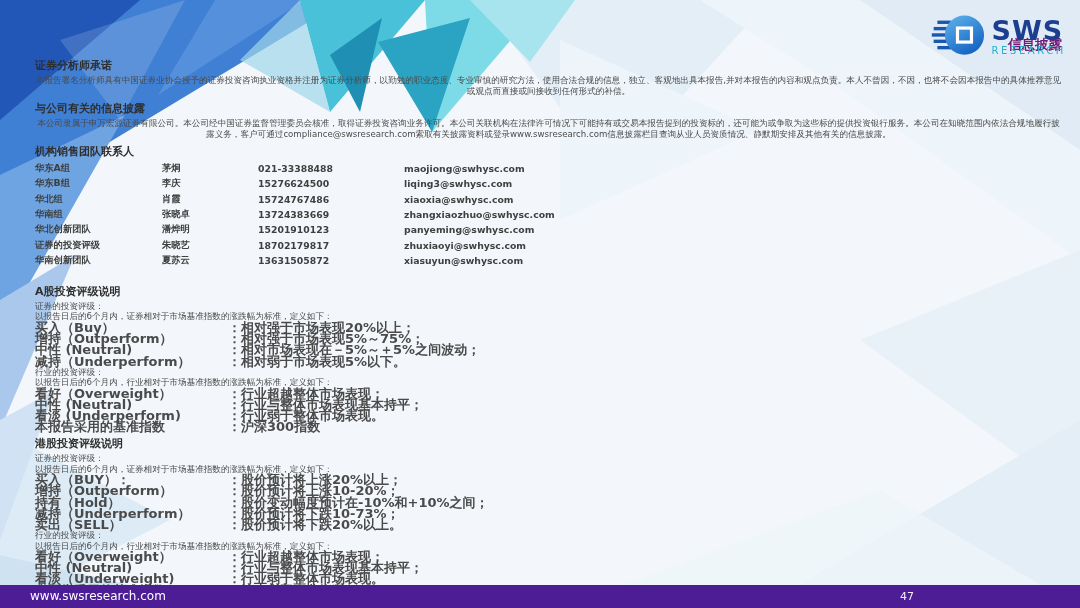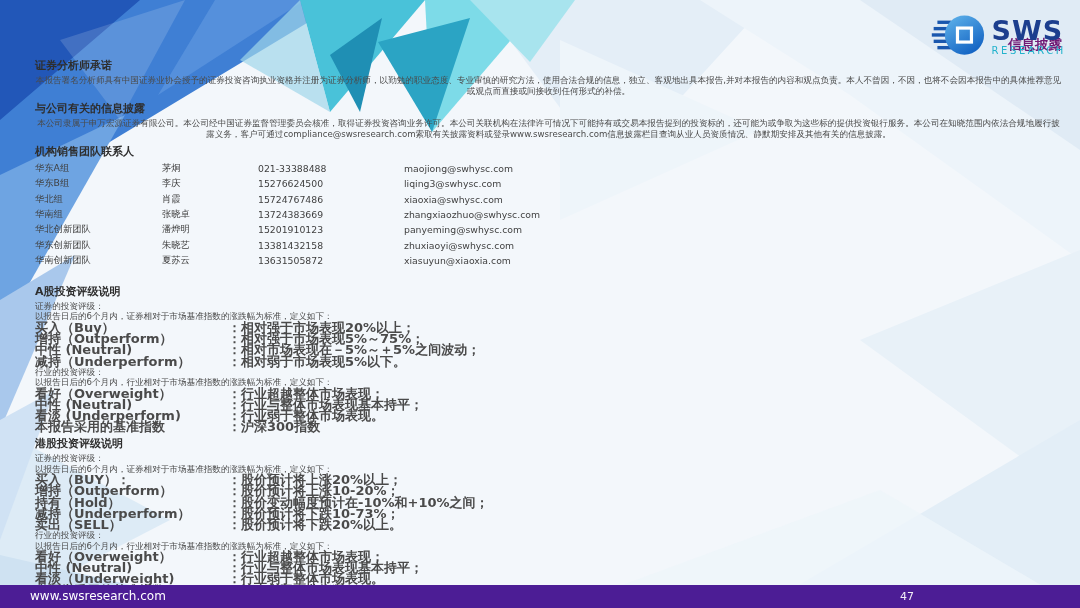--- a/index.html
+++ b/index.html
@@ -13,21 +13,21 @@
   .logo{position:absolute;top:8px;right:14px;z-index:2;display:flex;align-items:center;gap:6px;}
   .logo-mark{width:56px;height:56px;}
   .logo-text{display:flex;flex-direction:column;align-items:flex-start;line-height:1;}
   .logo-name{font-size:27px;font-weight:bold;color:#1c3e8e;letter-spacing:1px;}
   .logo-sub{font-size:10px;font-weight:normal;color:#22b2cc;letter-spacing:2.6px;margin-top:2px;}
   
   .content{position:absolute;left:35px;top:36px;right:18px;z-index:1;}
   .doc-title{font-size:13.5px;font-weight:bold;color:#701a75;margin:0 0 3px 0;text-align:right;}
   .sec-h{font-size:11px;font-weight:bold;color:#2e2e2e;margin:4px 0 2px 0;}
   .para{font-size:8.6px;color:#4a4a4a;line-height:11px;margin:0;text-align:center;}
-  .contacts{margin:1px 0 16px 0;}
+  .contacts{margin:1px 0 16px 0;font-weight:bold;}
   .c-row{display:flex;font-size:9.3px;color:#3f3f3f;height:15.3px;align-items:center;}
   .c-team{width:127px;}
   .c-name{width:96px;}
   .c-phone{width:146px;}
   .r-row{display:flex;font-size:13px;color:#4a4a4a;line-height:11.2px;font-weight:bold;}
   .r-label{width:193px;flex:none;}
   .intro{font-size:8.6px;color:#4a4a4a;line-height:10.4px;}
   .disclaimer{font-size:8.2px;color:#4a4a4a;line-height:9.6px;margin-top:2px;}
   
   .footer{
@@ -130,30 +130,30 @@
         <span class="c-phone">13724383669</span>
         <span class="c-email">zhangxiaozhuo@swhysc.com</span>
       </div>
       <div class="c-row">
         <span class="c-team">华北创新团队</span>
         <span class="c-name">潘烨明</span>
         <span class="c-phone">15201910123</span>
         <span class="c-email">panyeming@swhysc.com</span>
       </div>
       <div class="c-row">
-        <span class="c-team">华东创新团队</span>
+        <span class="c-team">证券的投资评级</span>
         <span class="c-name">朱晓艺</span>
-        <span class="c-phone">13381432158</span>
+        <span class="c-phone">18702179817</span>
         <span class="c-email">zhuxiaoyi@swhysc.com</span>
       </div>
       <div class="c-row">
         <span class="c-team">华南创新团队</span>
         <span class="c-name">夏苏云</span>
         <span class="c-phone">13631505872</span>
-        <span class="c-email">xiasuyun@xiaoxia.com</span>
+        <span class="c-email">xiasuyun@swhysc.com</span>
       </div>
     </div>
 
     <div class="sec-h">A股投资评级说明</div>
     <div class="intro">证券的投资评级：</div>
     <div class="intro">以报告日后的6个月内，证券相对于市场基准指数的涨跌幅为标准，定义如下：</div>
     <div class="r-row">
       <span class="r-label">买入（Buy）</span>
       <span class="r-desc">：相对强于市场表现20%以上；</span>
     </div>

